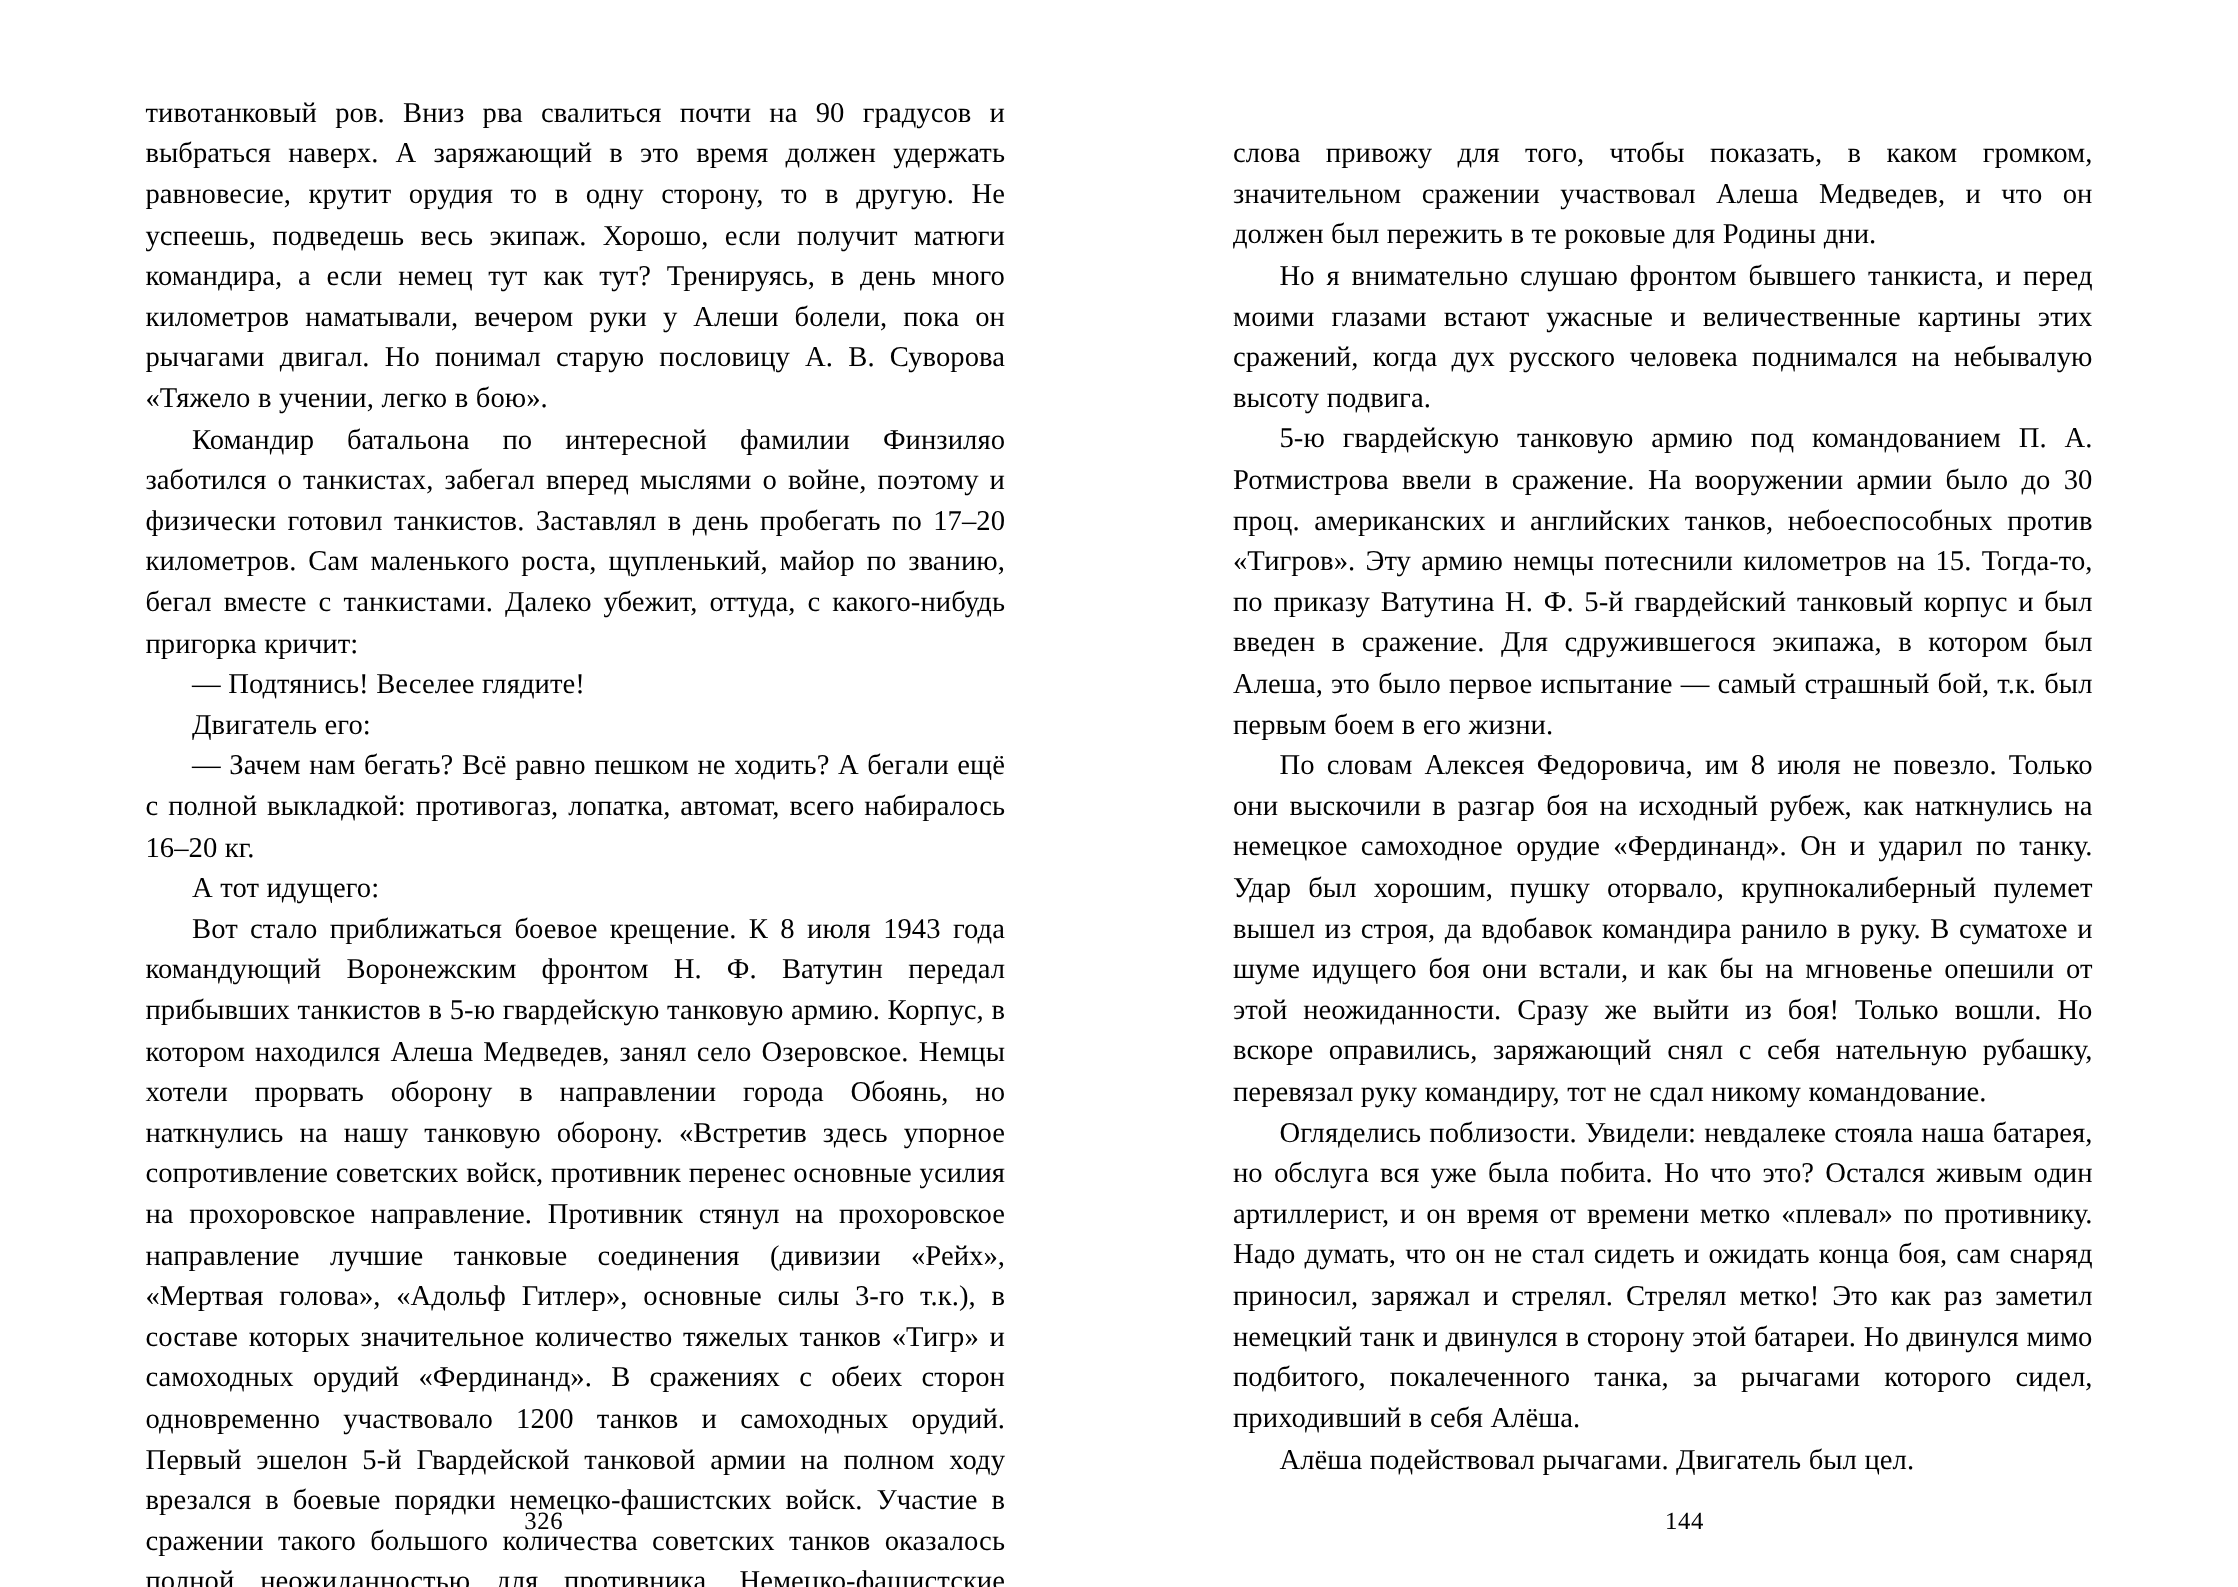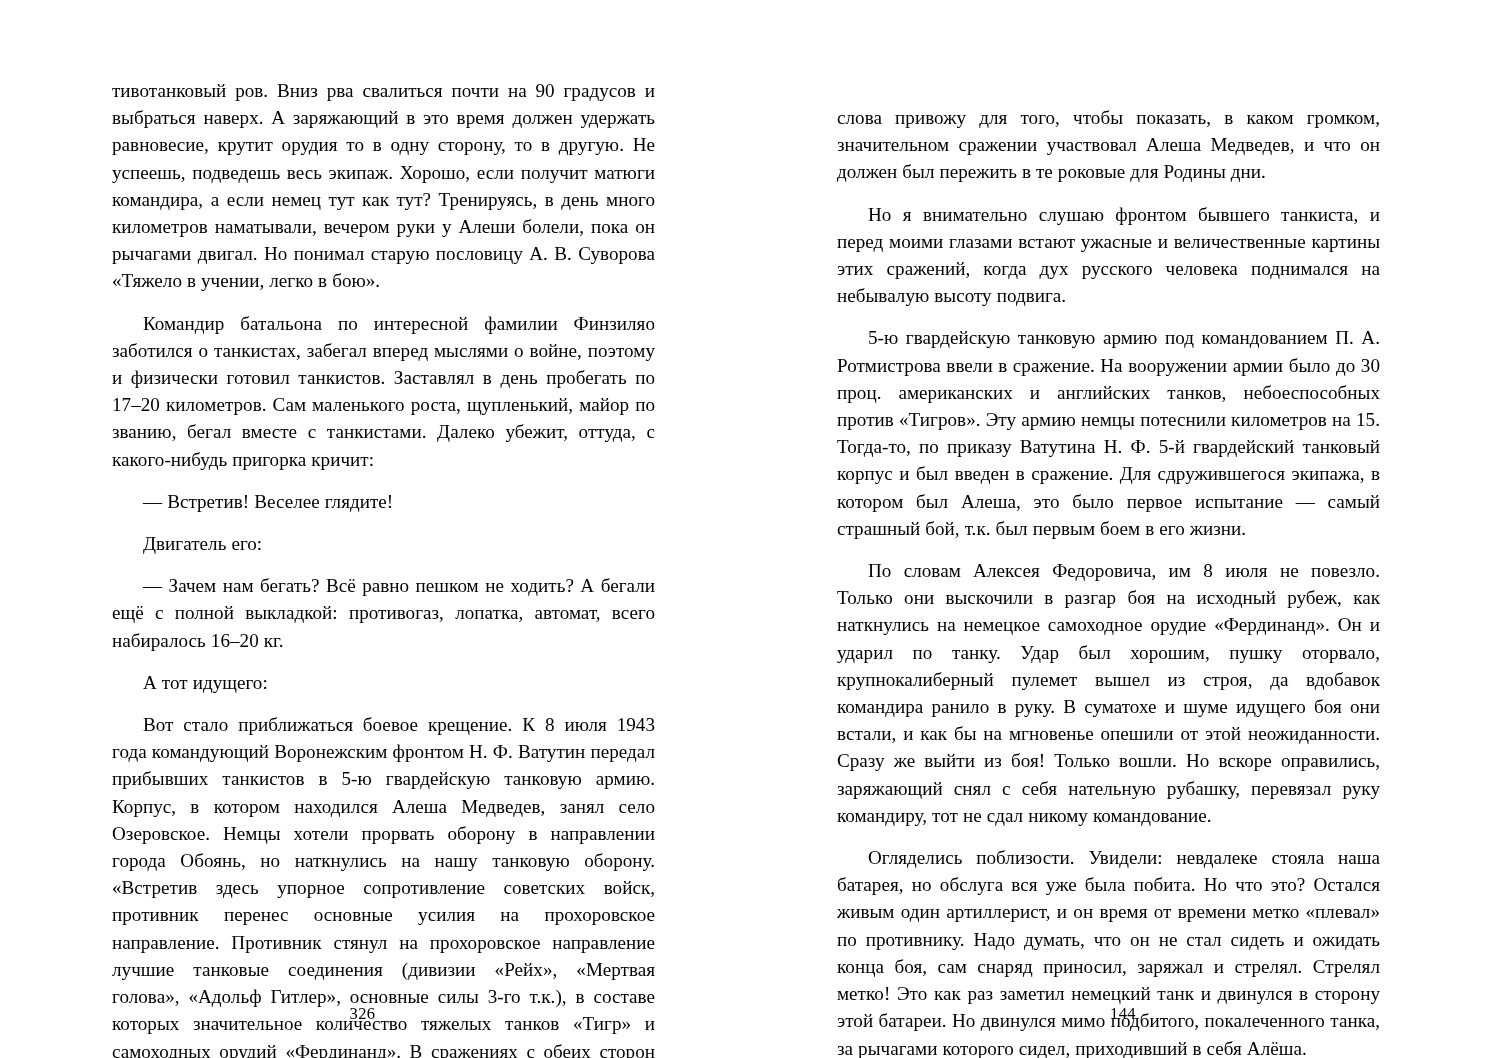--- a/index.html
+++ b/index.html
@@ -38,21 +38,21 @@
   .textblock {
     font-size: 19.1px;
     line-height: 27.2px;
     text-align: justify;
     text-justify: inter-word;
     letter-spacing: 0.03px;
     word-spacing: 0.2px;
     -webkit-font-smoothing: none;
   }
   .textblock p {
-    margin: 15px;
+    margin: 0;
     text-indent: 31px;
     hyphens: none;
   }
   .textblock p.cont {
     text-indent: 0;
   }
   
   .textblock p.force-just::after {
     content: "";
     display: inline-block;
@@ -73,21 +73,21 @@
 </style>
 </head>
 <body>
 
 <div class="spread">
 
   <div class="page page-left">
     <div class="textblock">
       <p class="cont">тивотанковый ров. Вниз рва свалиться почти на 90 градусов и выбраться наверх. А заряжающий в это время должен удержать равновесие, крутит орудия то в одну сторону, то в другую. Не успеешь, подведешь весь экипаж. Хорошо, если получит матюги командира, а если немец тут как тут? Тренируясь, в день много километров наматывали, вечером руки у Алеши болели, пока он рычагами двигал. Но понимал старую пословицу А. В. Суворова «Тяжело в учении, легко в бою».</p>
       <p>Командир батальона по интересной фамилии Финзиляо заботился о танкистах, забегал вперед мыслями о войне, поэтому и физически готовил танкистов. Заставлял в день пробегать по 17–20 километров. Сам маленького роста, щупленький, майор по званию, бегал вместе с танкистами. Далеко убежит, оттуда, с какого-нибудь пригорка кричит:</p>
-      <p>— Встретив! Веселее глядите!</p>
+      <p>— Подтянись! Веселее глядите!</p>
       <p>Двигатель его:</p>
       <p>— Зачем нам бегать? Всё равно пешком не ходить? А бегали ещё с полной выкладкой: противогаз, лопатка, автомат, всего набиралось 16–20 кг.</p>
       <p>А тот идущего:</p>
       <p class="force-just">Вот стало приближаться боевое крещение. К 8 июля 1943 года командующий Воронежским фронтом Н. Ф. Ватутин передал прибывших танкистов в 5-ю гвардейскую танковую армию. Корпус, в котором находился Алеша Медведев, занял село Озеровское. Немцы хотели прорвать оборону в направлении города Обоянь, но наткнулись на нашу танковую оборону. «Встретив здесь упорное сопротивление советских войск, противник перенес основные усилия на прохоровское направление. Противник стянул на прохоровское направление лучшие танковые соединения (дивизии «Рейх», «Мертвая голова», «Адольф Гитлер», основные силы 3-го т.к.), в составе которых значительное количество тяжелых танков «Тигр» и самоходных орудий «Фердинанд». В сражениях с обеих сторон одновременно участвовало 1200 танков и самоходных орудий. Первый эшелон 5-й Гвардейской танковой армии на полном ходу врезался в боевые порядки немецко-фашистских войск. Участие в сражении такого большого количества советских танков оказалось полной неожиданностью для противника. Немецко-фашистские войска потеряли до 400 танков и штурмовых орудий и свыше 10 тысяч человек» — всё это говорится в энциклопедии «Великая Отечественная война 1941–1945» под редакцией генерала армии, профессора М. М. Козлова, выпуск 1985 года. Я эти</p>
     </div>
     <div class="folio">326</div>
   </div>
 
   <div class="page page-right">
     <div class="textblock">

